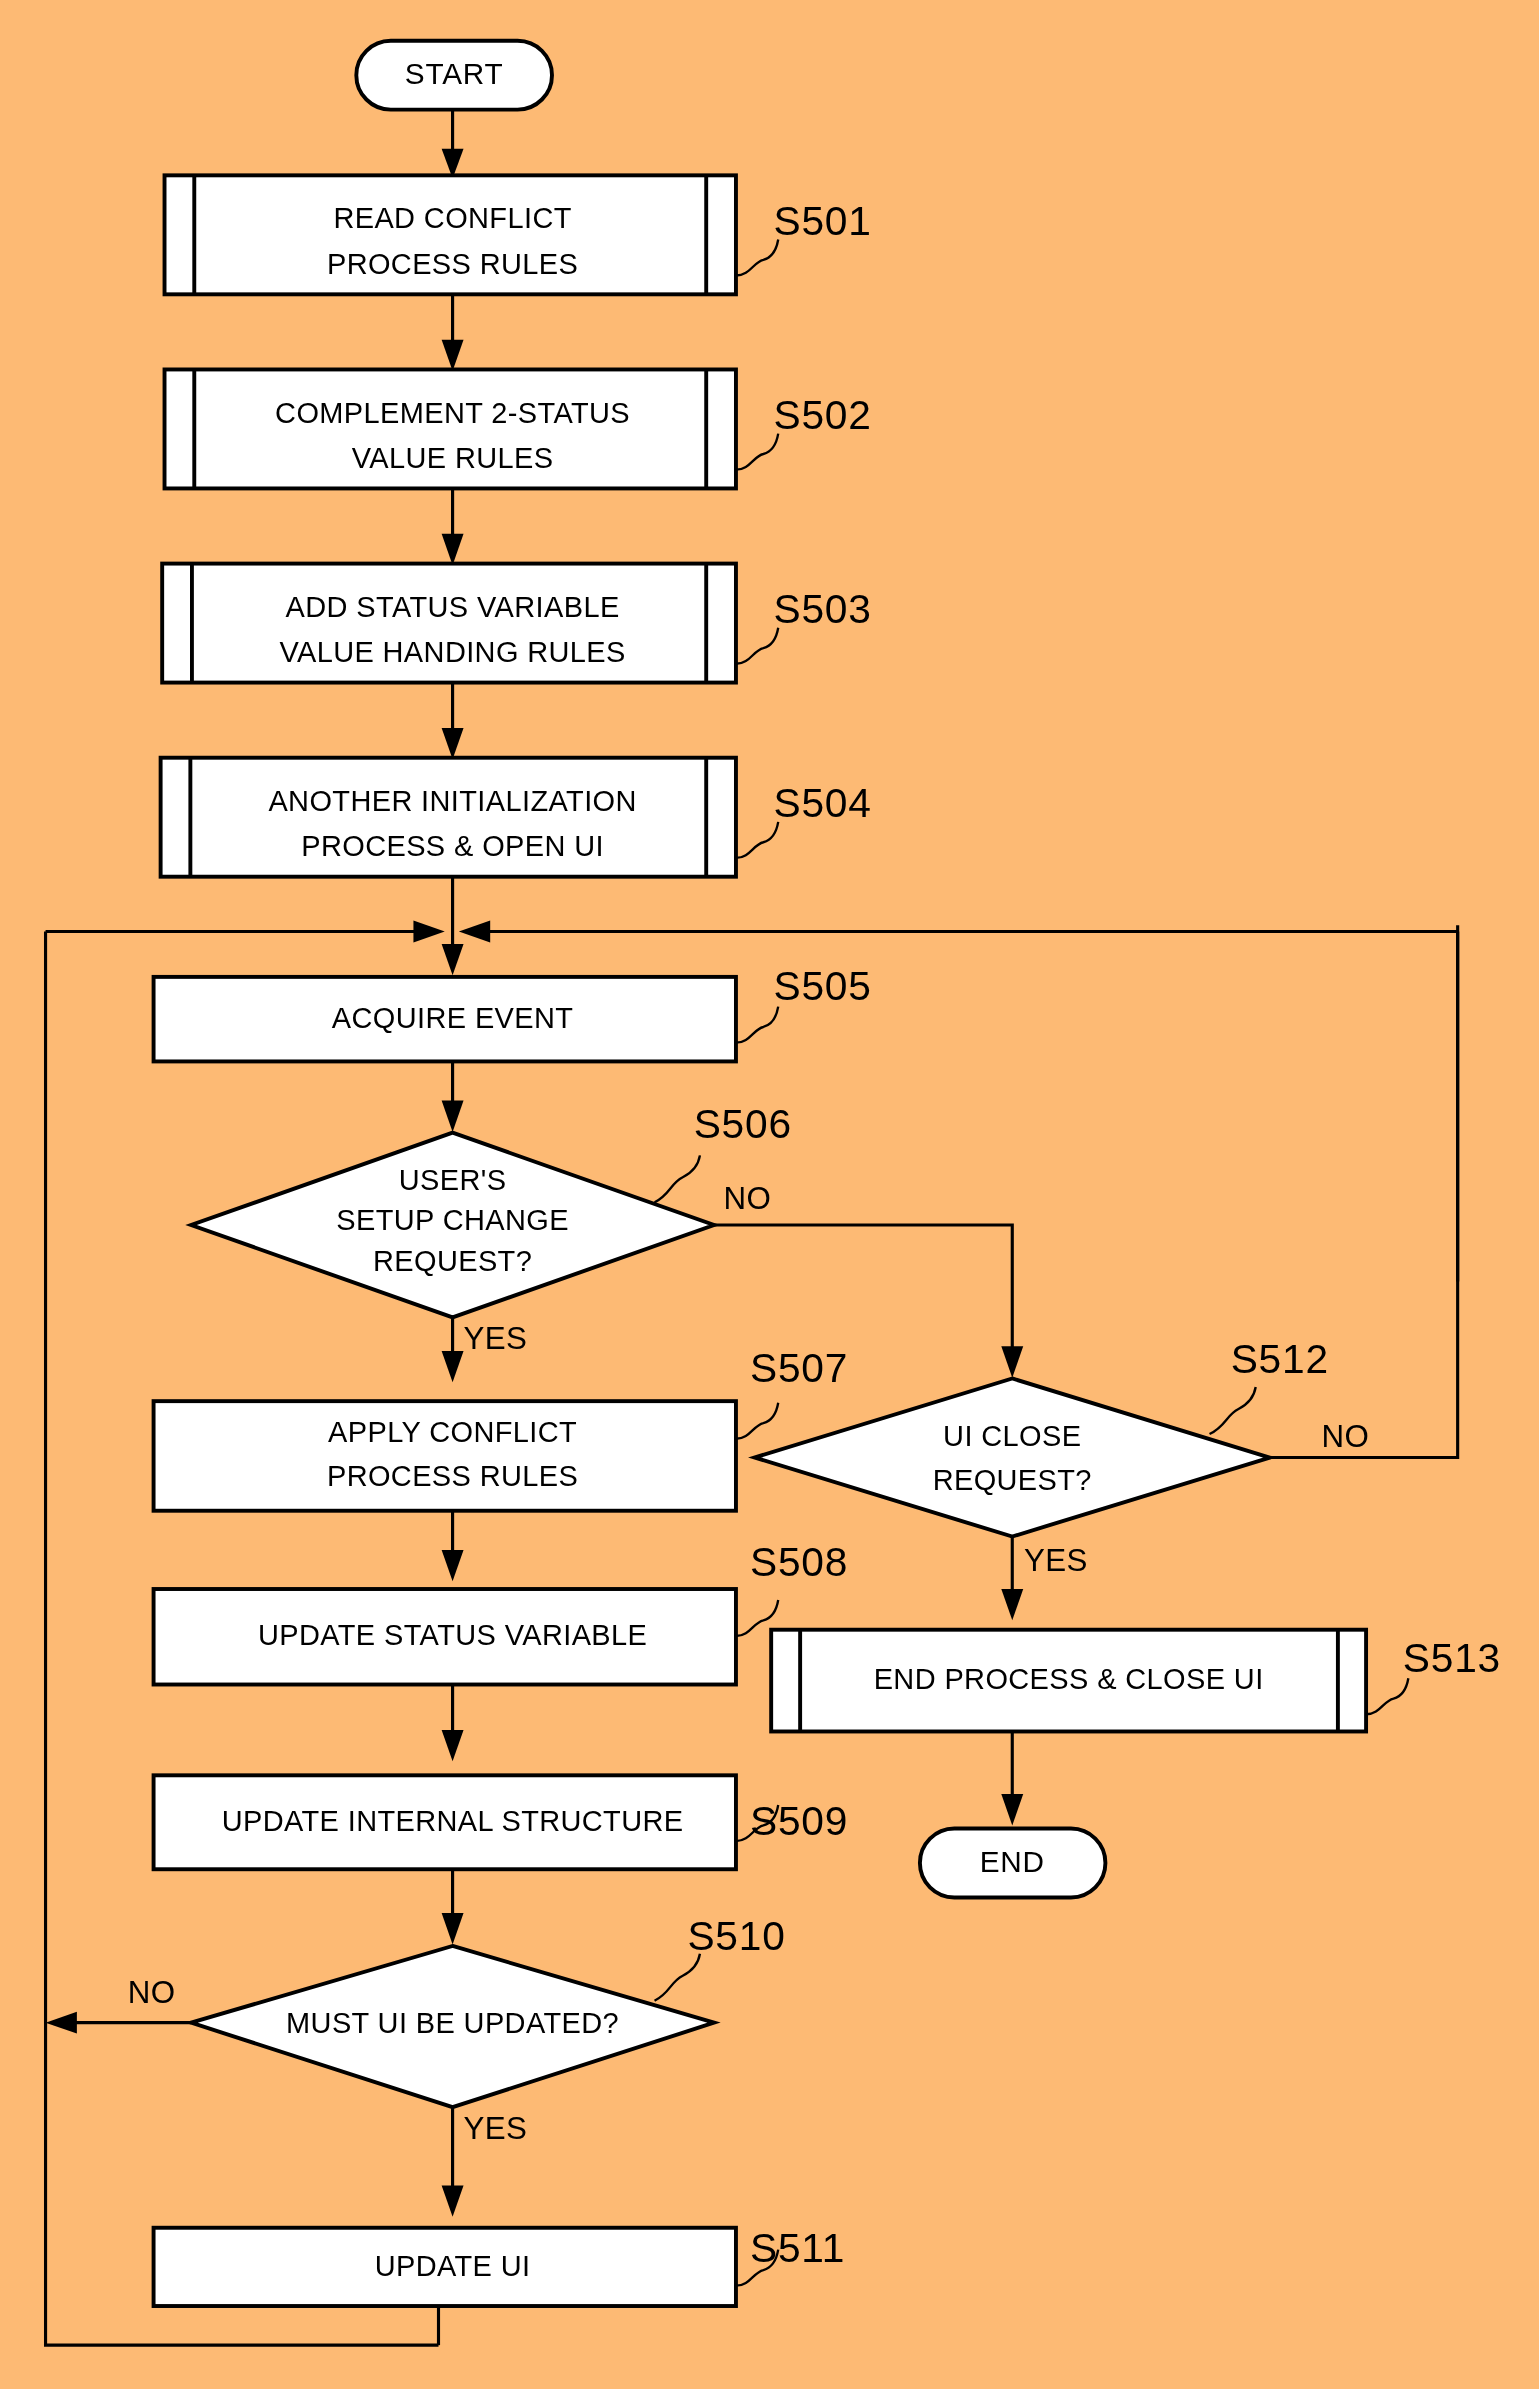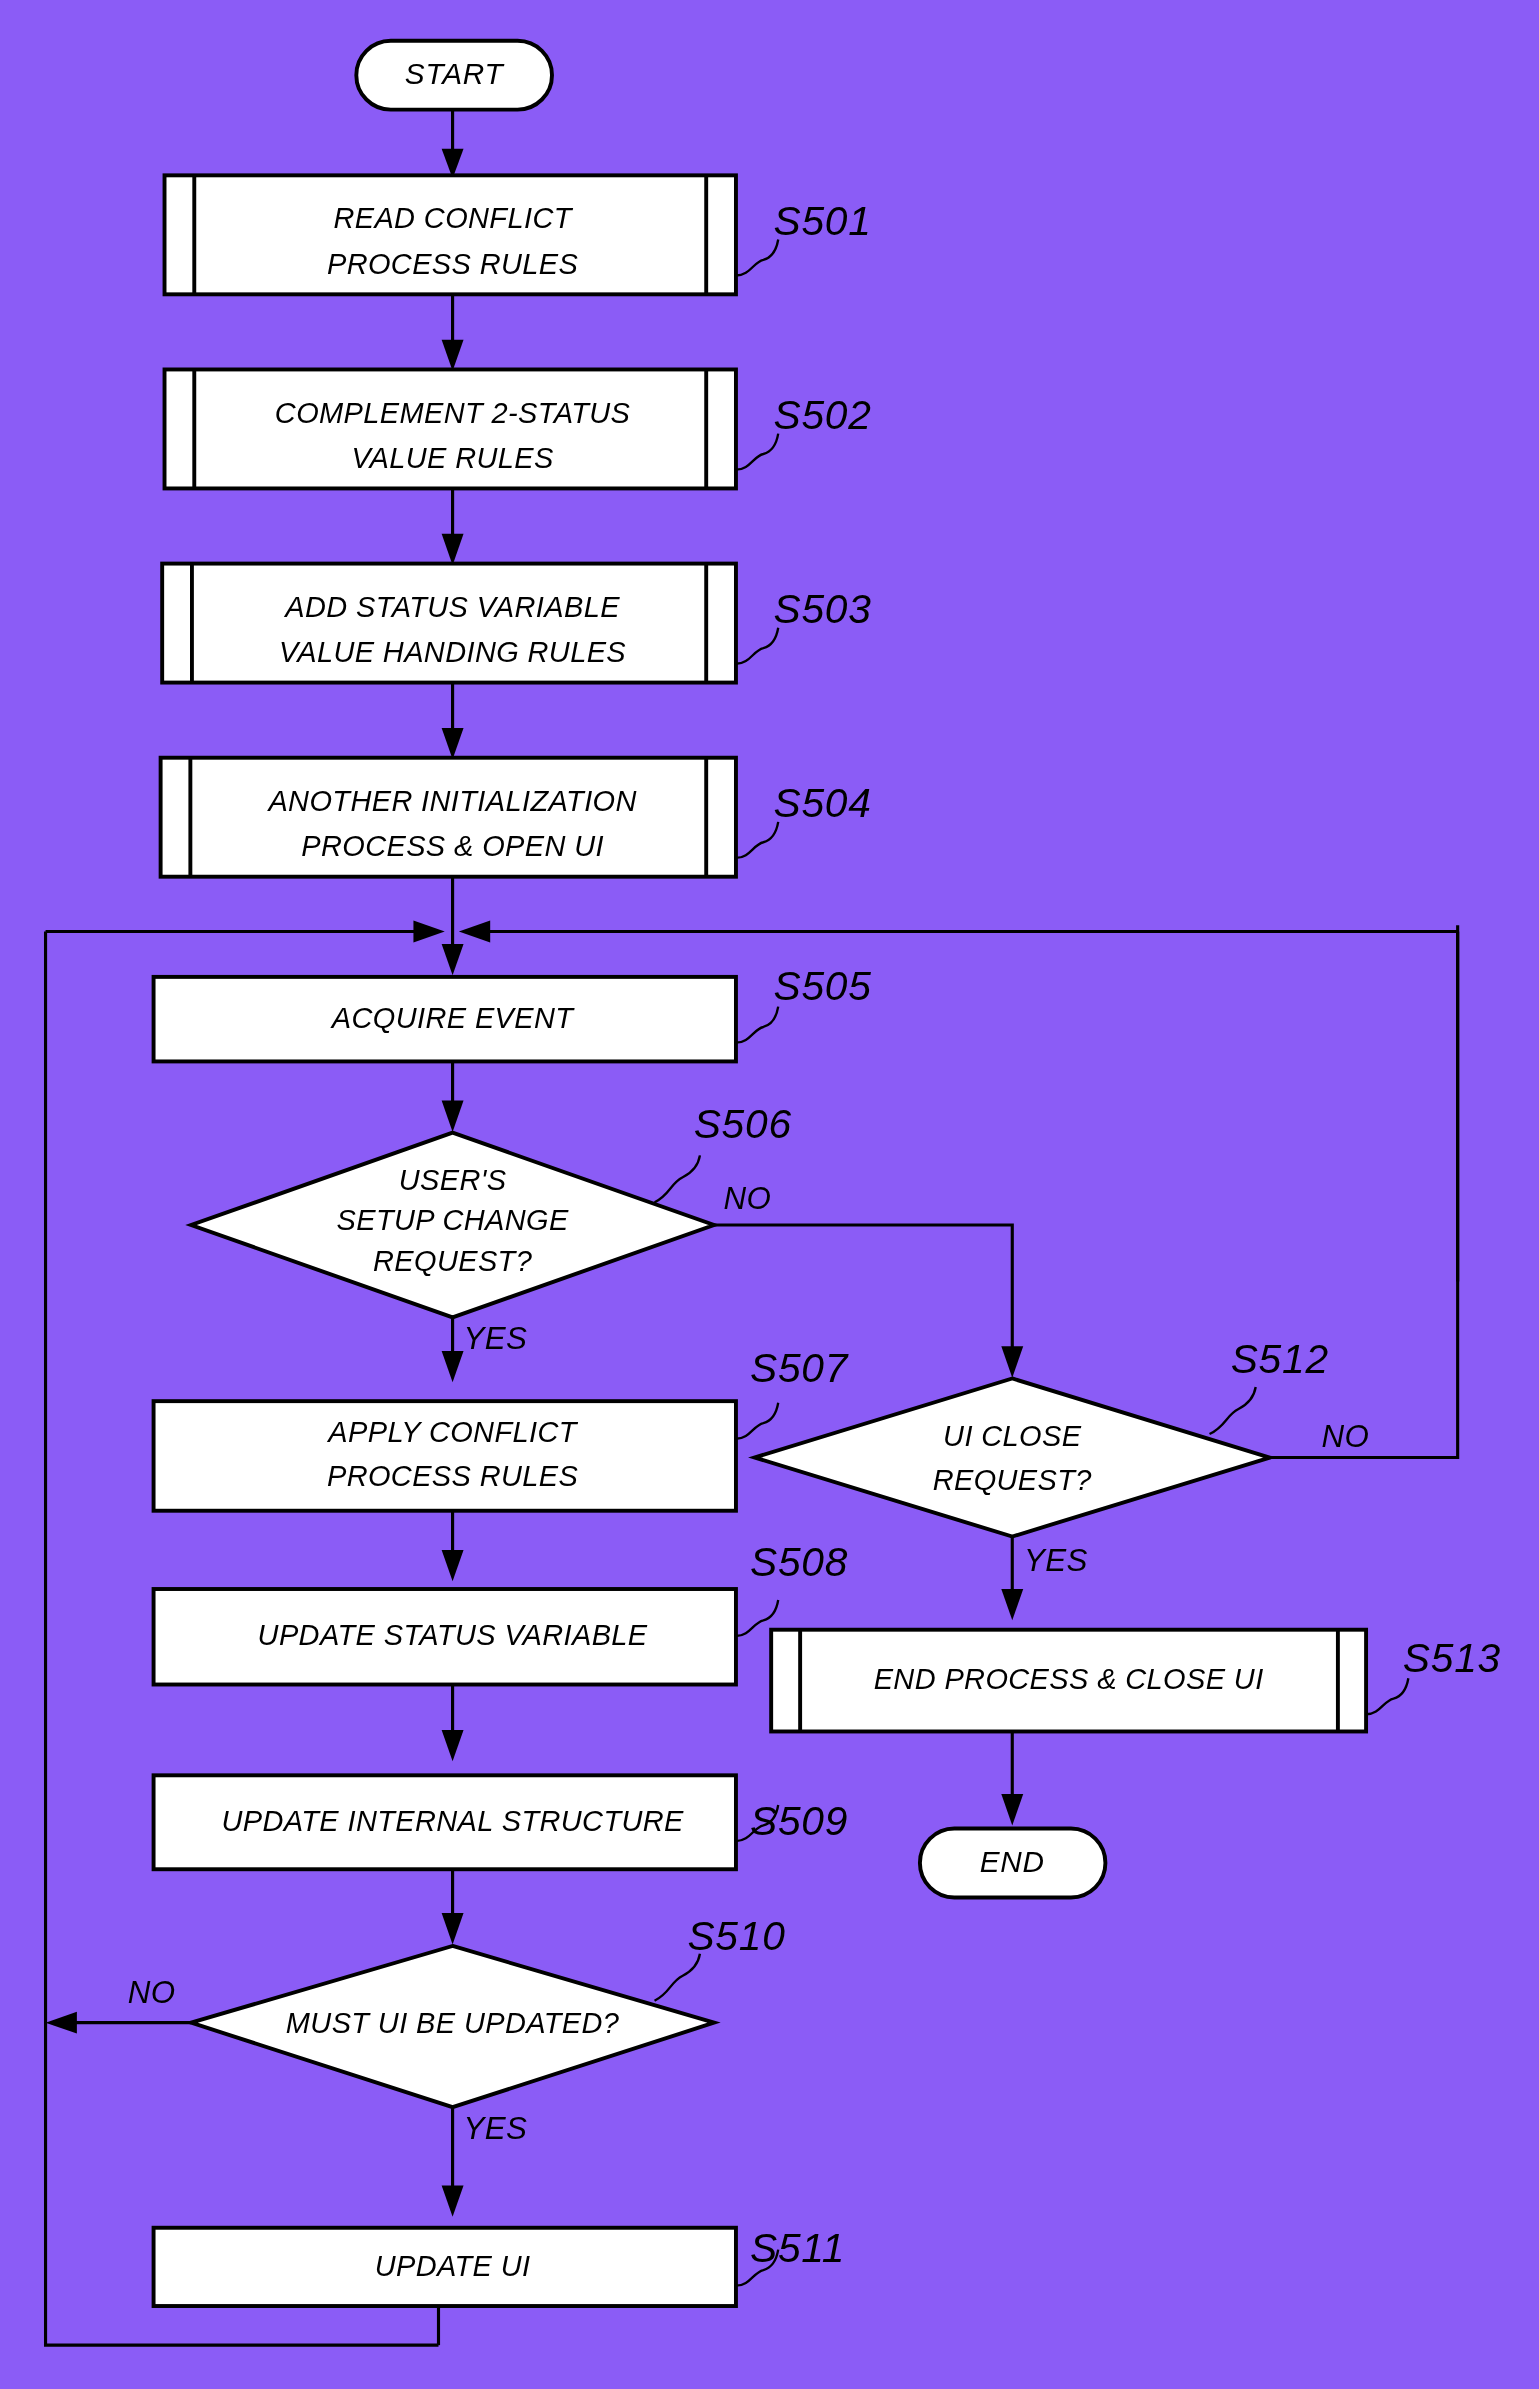--- a/index.html
+++ b/index.html
@@ -7,23 +7,22 @@
     padding: 0;
     background: #ffffff;
   }
   body {
     font-family: "Liberation Sans", sans-serif;
   }
   #canvas {
     position: relative;
     width: 1540px;
     height: 2389px;
-    background: #8b5cf6;
+    background: #fdba74;
     overflow: hidden;
-    font-style: italic;
   }
   svg#flow {
     position: absolute;
     top: 0;
     left: 0;
     width: 1540px;
     height: 2389px;
   }
   .shape-fill-white {
     fill: #ffffff;

